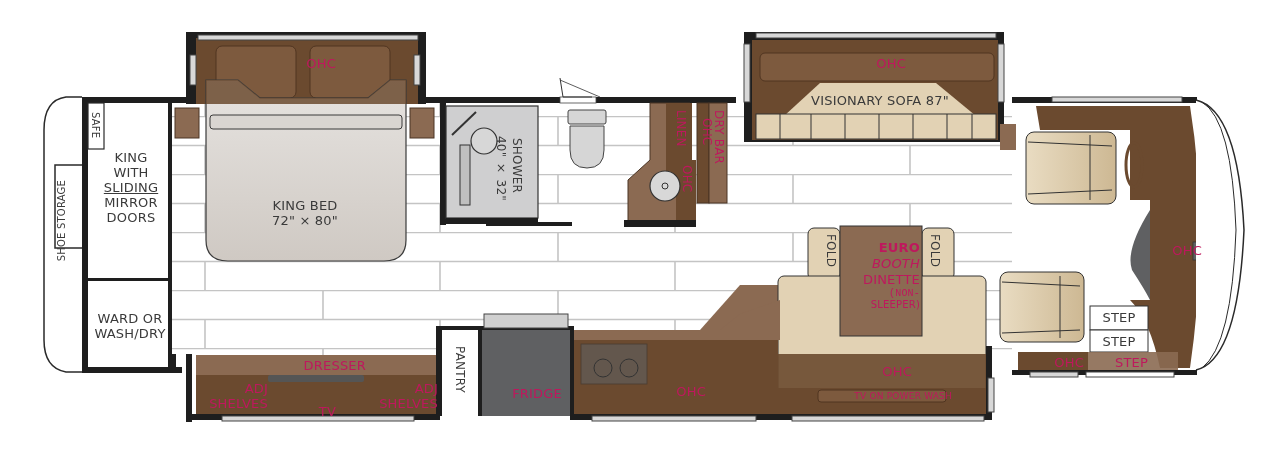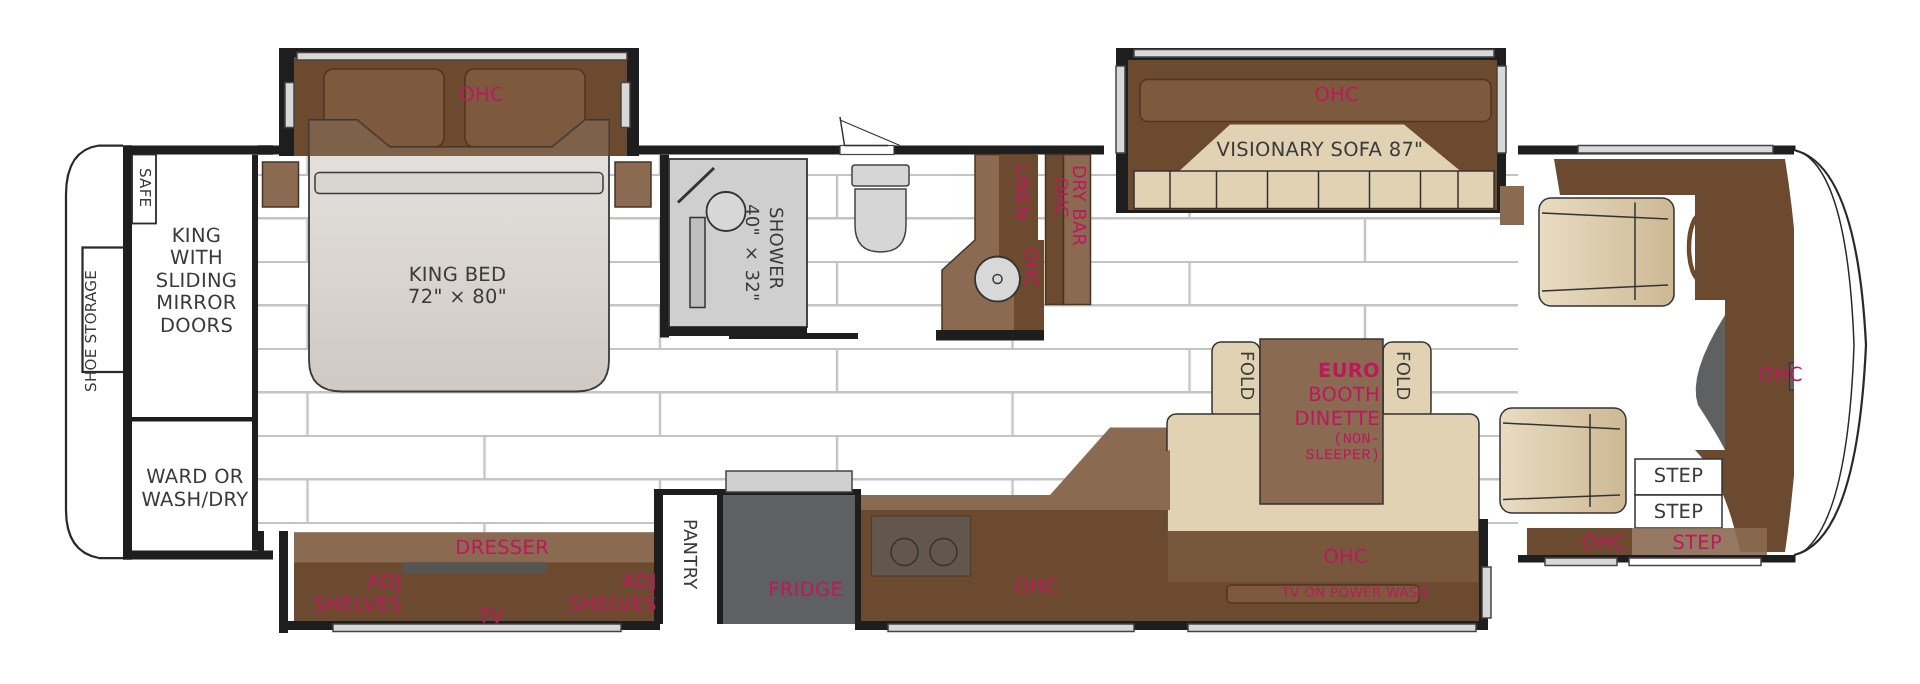--- a/index.html
+++ b/index.html
@@ -176,53 +176,53 @@
   <rect x="986" y="346" width="6" height="74" fill="#1e1e1e"></rect>
   <rect x="988" y="378" width="6" height="34" fill="#d8d8d8" stroke="#444" stroke-width="1"></rect>
 </svg>
 
 <div class="lbl small vert" style="left:90px;top:112px;">SAFE</div>
 <div class="lbl small vert-l" style="left:56px;top:180px;line-height:11px;width:24px;">SHOE STORAGE</div>
 
 <div class="hit" style="left:100px;top:150px;width:62px;">
   <div class="lbl" style="position:static;">KING</div>
   <div class="lbl" style="position:static;">WITH</div>
-  <div class="lbl" style="position:static;">SLIDING</div>
+  <div class="lbl" style="position:static;text-decoration:underline;">SLIDING</div>
   <div class="lbl" style="position:static;">MIRROR</div>
   <div class="lbl" style="position:static;">DOORS</div>
 </div>
 <div class="hit" style="left:90px;top:311px;width:80px;">
   <div class="lbl" style="position:static;">WARD OR</div>
   <div class="lbl" style="position:static;">WASH/DRY</div>
 </div>
 
 <div class="lbl light" style="left:276px;top:56px;width:60px;">OHC</div>
 <div class="hit" style="left:250px;top:176px;width:110px;">
-  <div class="lbl" style="position:static;">KING BED</div>
+  <div class="lbl" style="position:static;margin-top:22px;">KING BED</div>
   <div class="lbl" style="position:static;">72" × 80"</div>
 </div>
 
 <div class="lbl vert" style="left:510px;top:138px;font-size:12px;line-height:14px;">SHOWER</div>
 <div class="lbl vert" style="left:494px;top:136px;font-size:12px;line-height:14px;">40" × 32"</div>
 <div class="lbl light vert" style="left:673px;top:110px;font-size:12px;">LINEN</div>
 <div class="lbl light vert" style="left:679px;top:165px;font-size:12px;">OHC</div>
 <div class="lbl light vert" style="left:711px;top:110px;font-size:12px;">DRY BAR</div>
 <div class="lbl light vert" style="left:699px;top:118px;font-size:12px;">OHC</div>
 
 <div class="lbl light" style="left:846px;top:56px;width:60px;">OHC</div>
 <div class="lbl" style="left:790px;top:93px;width:180px;">VISIONARY SOFA 87"</div>
 
 <div class="lbl vert" style="left:823px;top:234px;font-size:12px;">FOLD</div>
 <div class="lbl vert" style="left:927px;top:234px;font-size:12px;">FOLD</div>
 <div class="hit" style="left:842px;top:240px;width:78px;">
   <div class="lbl light" style="position:static;line-height:16px;font-weight:bold;">EURO</div>
-  <div class="lbl light" style="position:static;line-height:16px;">BOOTH</div>
+  <div class="lbl light" style="position:static;line-height:16px;font-style:italic;">BOOTH</div>
   <div class="lbl light" style="position:static;line-height:16px;">DINETTE</div>
   <div class="lbl light small" style="position:static;font-family:Liberation Mono, monospace;">(NON-</div>
-  <div class="lbl light small" style="position:static;font-family:Liberation Mono, monospace;">SLEEPER)</div>
+  <div class="lbl light small" style="position:static;">SLEEPER)</div>
 </div>
 <div class="lbl light" style="left:852px;top:364px;width:60px;">OHC</div>
 <div class="lbl light small" style="left:812px;top:391px;width:140px;font-size:9px;">TV ON POWER WASH</div>
 
 <div class="lbl light" style="left:1142px;top:243px;width:60px;">OHC</div>
 <div class="lbl light" style="left:1024px;top:355px;width:60px;">OHC</div>
 <div class="lbl" style="left:1090px;top:310px;width:58px;">STEP</div>
 <div class="lbl" style="left:1090px;top:334px;width:58px;">STEP</div>
 <div class="lbl light" style="left:1090px;top:355px;width:58px;">STEP</div>
 

